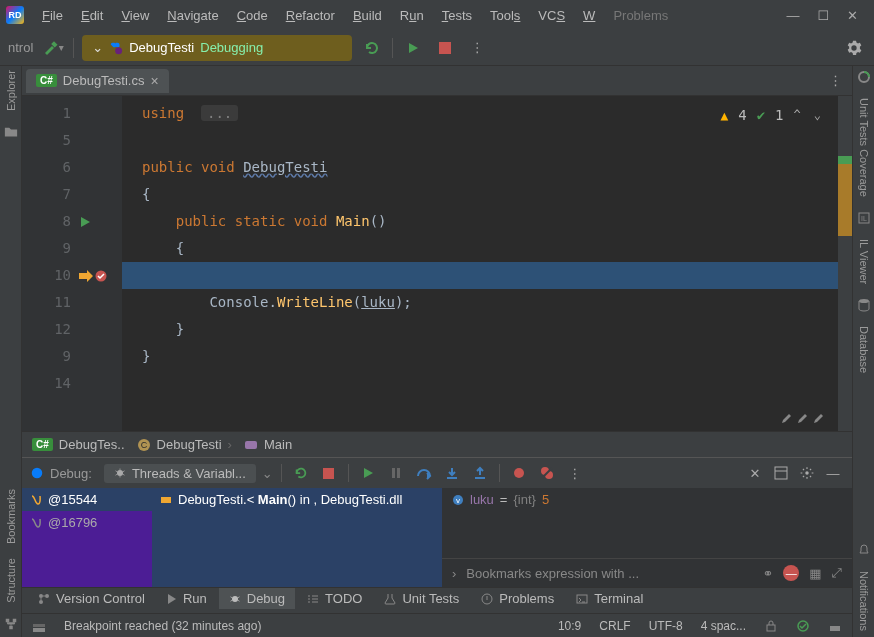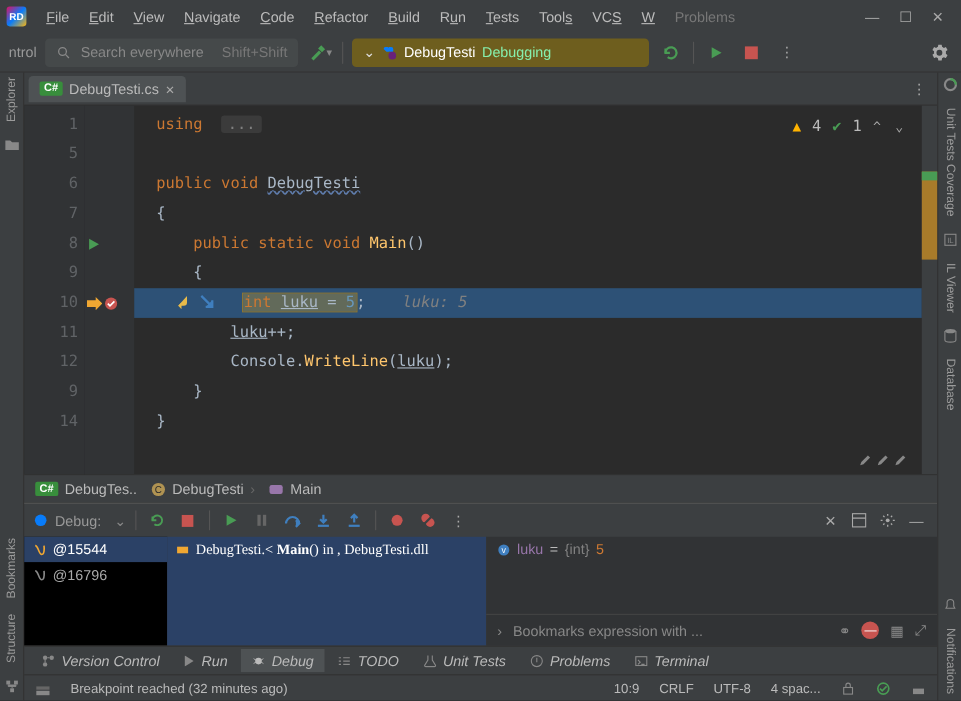--- a/index.html
+++ b/index.html
@@ -120,28 +120,28 @@
 .inspect-row{position:absolute;right:14px;bottom:6px;display:flex;gap:4px;}
 .crumbs { height: 26px; background: #3c3f41; display: flex; align-items: center; gap: 12px; padding: 0 10px; border-top:1px solid #323232;}
 .crumb { display:flex;align-items:center;gap:6px;color:#bbb;}
 .crumb .sep{color:#666;}
 .debug-panel { height: 130px; background: #3c3f41; border-top: 1px solid #555; display:flex; flex-direction:column;}
 .debug-tb { height: 30px; display: flex; align-items: center; gap: 6px; padding: 0 8px;}
 .debug-title{color:#999;margin-right:6px;}
 .threads-btn{background:#4b4f51;padding:2px 10px;border-radius:3px;color:#bbb;display:flex;align-items:center;gap:6px;}
 .dbg-ico{width:22px;height:22px;display:flex;align-items:center;justify-content:center;cursor:pointer;}
 .debug-body { flex:1; display:flex; min-height:0;}
-.threads-col { width: 130px; background:#000000;}
+.threads-col { width: 130px; background:#4c1d95;}
 .thread-item { padding:4px 8px;color:#aaa;display:flex;align-items:center;gap:6px;}
 .frames-col { width: 290px; background:#2b4166;}
-.frame-item{padding:4px 8px;color:#fff;display:flex;align-items:center;gap:6px;font-family:Liberation Serif, serif;}
+.frame-item{padding:4px 8px;color:#fff;display:flex;align-items:center;gap:6px;}
 .vars-col { flex:1; background:#313335; display:flex;flex-direction:column;}
 .var-item{padding:4px 10px;color:#bbb;display:flex;align-items:center;gap:6px;}
 .eval-row{margin-top:auto;padding:6px 10px;color:#888;display:flex;align-items:center;gap:10px;border-top:1px solid #444;}
-.bottom-tabs { height: 26px; background:#3c3f41; border-top:1px solid #323232; display:flex;align-items:center;gap:2px;padding:0 6px;font-style:italic;}
+.bottom-tabs { height: 26px; background:#3c3f41; border-top:1px solid #323232; display:flex;align-items:flex-start;gap:2px;padding:0 6px;}
 .btab { padding:3px 10px;display:flex;align-items:center;gap:6px;cursor:pointer;color:#bbb;}
 .btab.active{background:#4e5254;}
 .status-bar{height:24px;background:#3c3f41;border-top:1px solid #323232;display:flex;align-items:center;padding:0 10px;gap:18px;color:#bbb;font-size:12px;}
 .status-bar .spacer{flex:1;}
 </style>
 </head>
 <body>
 
 <div class="titlebar">
   <div class="app-icon">RD</div>
@@ -162,28 +162,20 @@
   </div>
   <div class="window-controls">
     <span>—</span>
     <span>☐</span>
     <span>✕</span>
   </div>
 </div>
 
 <div class="toolbar">
   <span style="color:#999;">ntrol</span>
-  <div class="search-box">
-    <svg width="14" height="14" viewBox="0 0 24 24" fill="none" stroke="#888" stroke-width="2">
-        <circle cx="10" cy="10" r="6"></circle>
-        <line x1="20" y1="20" x2="14.5" y2="14.5"></line>
-      </svg>
-    <span>Search everywhere</span>
-    <span style="margin-left:auto;color:#777;">Shift+Shift</span>
-  </div>
   <div class="tb-btn">
     <svg width="16" height="16" viewBox="0 0 16 16">
         <path fill="#499c54" d="M2 13 L9 6 L11 8 L4 15 Z"></path>
         <rect x="9" y="2" width="5" height="4" fill="#499c54" transform="rotate(45 11 4)"></rect>
       </svg>
     <span style="color:#888;font-size:10px;">▾</span>
   </div>
   <div style="width:1px;height:20px;background:#555;"></div>
   <div class="run-config">
     <span style="color:#ddd;">⌄</span>
@@ -287,26 +279,20 @@
         <div class="gutter-row"></div>
       </div>
       <div class="code">
         <div class="exec-line" style="top:166px;"></div>
         <div class="code-line"><span class="kw">using</span>  <span class="fold">...</span></div>
         <div class="code-line"></div>
         <div class="code-line"><span class="kw">public</span> <span class="kw">void</span> <span class="cls">DebugTesti</span></div>
         <div class="code-line"><span class="var">{</span></div>
         <div class="code-line">    <span class="kw">public</span> <span class="kw">static</span> <span class="kw">void</span> <span class="mth">Main</span><span class="var">()</span></div>
         <div class="code-line">    <span class="var">{</span></div>
-        <div class="code-line" style="position:relative;z-index:1;">  <svg width="14" height="14" viewBox="0 0 14 14" style="vertical-align:-2px">
-              <path fill="#e8ba4a" d="M11 2v6a3 3 0 01-3 3H3"></path>
-              <path fill="#e8ba4a" d="M6 8l-3 3 3 3z"></path>
-            </svg> <svg width="14" height="14" viewBox="0 0 14 14" style="vertical-align:-2px">
-              <path fill="#3f7fbf" d="M2 2l10 10M12 6v6H6" stroke="#3f7fbf" stroke-width="2"></path>
-            </svg>   <span class="hl-box"><span class="kw">int</span> <span class="varU">luku</span><span class="var"> = </span><span class="num">5</span></span><span class="var">;</span>    <span class="comment-inline">luku: 5</span></div>
         <div class="code-line">        <span class="varU">luku</span><span class="var">++;</span></div>
         <div class="code-line">        <span class="var">Console</span><span class="var">.</span><span class="mth">WriteLine</span><span class="var">(</span><span class="varU">luku</span><span class="var">);</span></div>
         <div class="code-line">    <span class="var">}</span></div>
         <div class="code-line"><span class="var">}</span></div>
 
         <div class="hl-overlay" style="top:6px;">
           <span class="warn-ico">▲</span>
             <span>4</span>
           <span class="ok-ico">✔</span>
             <span>1</span>
@@ -351,20 +337,27 @@
         <span>Main</span>
       </span>
     </div>
 
     <div class="debug-panel">
       <div class="debug-tb">
         <svg width="14" height="14" viewBox="0 0 16 16">
             <circle cx="8" cy="8" r="6" fill="#087cfa"></circle>
           </svg>
         <span class="debug-title">Debug:</span>
+        <div class="threads-btn">
+          <svg width="12" height="12" viewBox="0 0 16 16" fill="#aaa">
+              <circle cx="8" cy="8" r="4"></circle>
+              <path stroke="#aaa" d="M2 5l3 2M14 5l-3 2M2 11l3-2M14 11l-3-2M8 2v2M8 12v2"></path>
+            </svg>
+          <span>Threads &amp; Variabl...</span>
+        </div>
         <span style="color:#888;cursor:pointer;">⌄</span>
         <div style="width:1px;height:18px;background:#555;margin:0 2px;"></div>
         <div class="dbg-ico">
             <svg width="14" height="14" fill="none" stroke="#499c54" stroke-width="2" viewBox="0 0 16 16">
               <path d="M3 8a5 5 0 1 1 2 4"></path>
               <path d="M3 4v4h4"></path>
             </svg>
           </div>
         <div class="dbg-ico">
             <svg width="11" height="11" viewBox="0 0 11 11">

